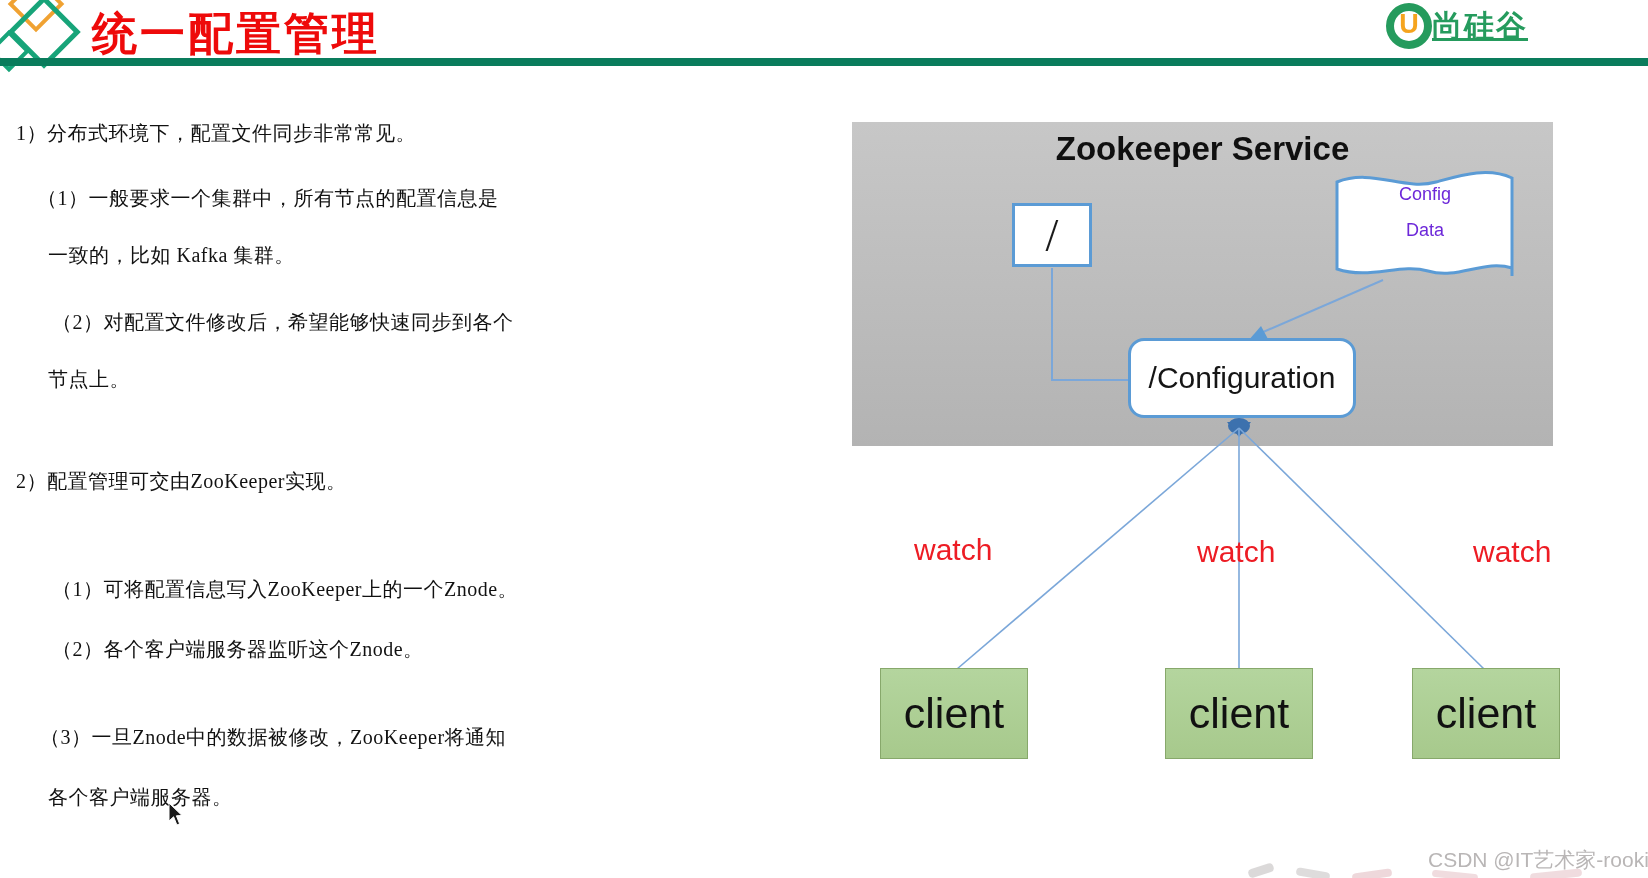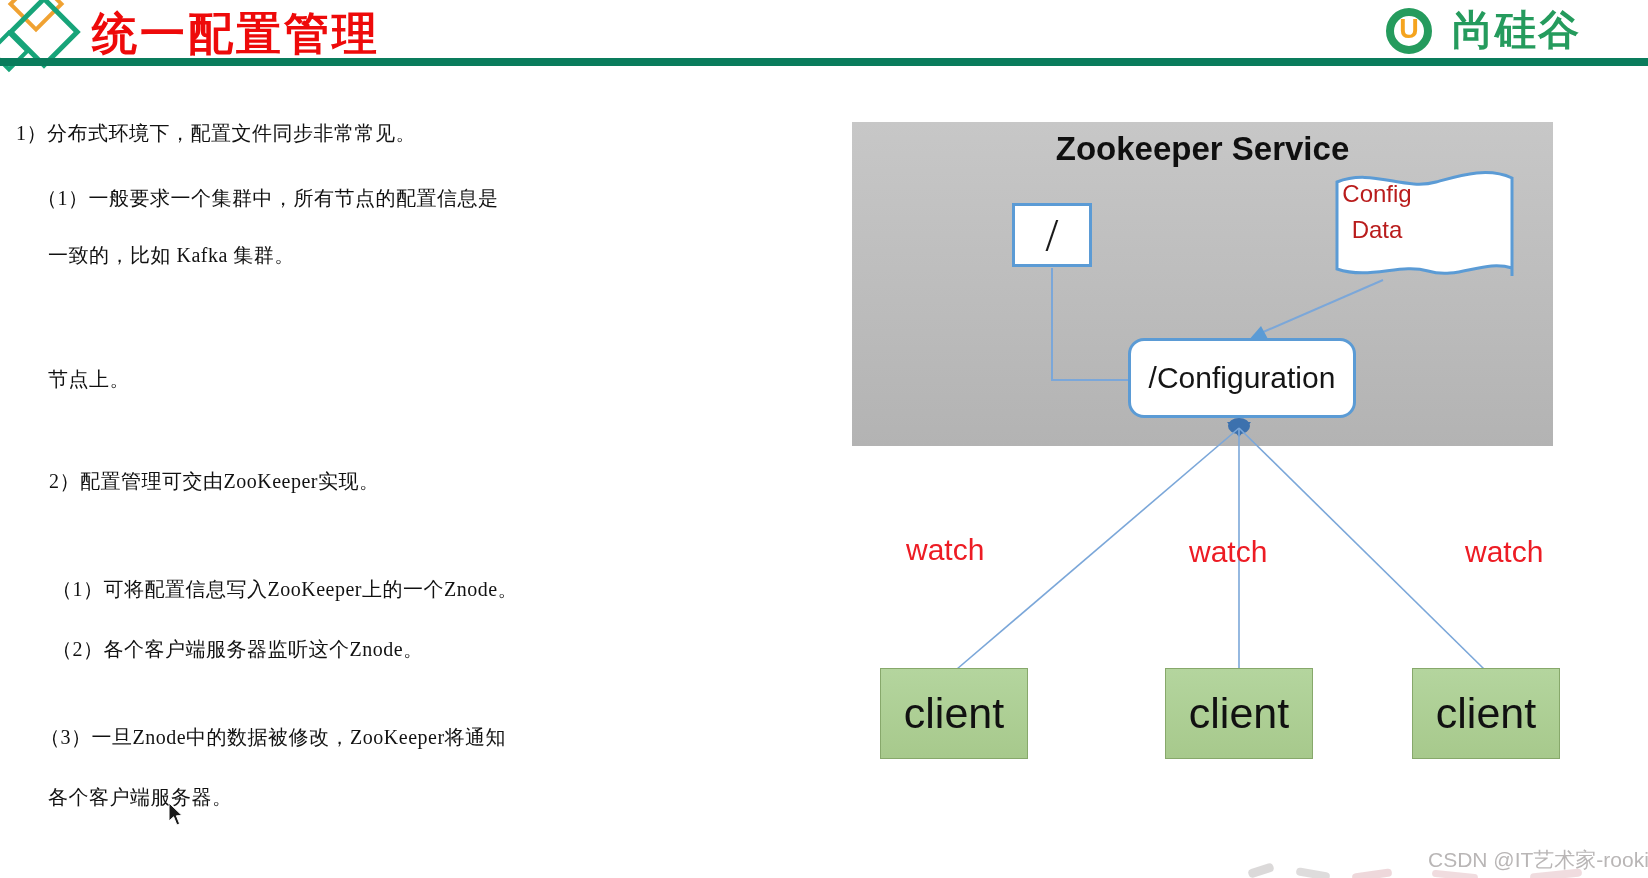--- a/index.html
+++ b/index.html
@@ -12,43 +12,43 @@
   .page-title { position:absolute; left:92px; top:4px; font-size:45px; font-weight:900;
     letter-spacing:3px; color:#ee0a0a; white-space:nowrap; }
   .diamond { position:absolute; transform:rotate(45deg); background:transparent; }
   .d1 { left:16px; top:-16px; width:40px; height:40px; border:4px solid #f0a232; }
   .d2 { left:18px; top:6px;  width:52px; height:52px; border:5px solid #17a479; }
   .d3 { left:-6px; top:36px; width:30px; height:30px; border:4px solid #17a479; }
   .brand { position:absolute; left:1386px; top:3px; display:flex; align-items:center; }
   .brand-ring { width:46px; height:46px; border-radius:50%; border:8px solid #259b5d;
     background:#fff; display:flex; align-items:center; justify-content:center; }
   .brand-u { color:#f5a41e; font-weight:900; font-size:27px; line-height:1; margin-top:-3px; }
-  .brand-name { margin-left:20px; font-size:41px; font-weight:800; color:#259b5d; letter-spacing:2px; }
+  .brand-name { margin-left:0; font-size:30px; font-weight:800; color:#259b5d; letter-spacing:2px;text-decoration:underline; }
 
   
   .note { position:absolute; font-family:"Liberation Serif","DejaVu Serif",serif;
     font-size:20px; color:#111; white-space:nowrap; letter-spacing:0.5px; }
 
   
   .zk-panel { position:absolute; left:852px; top:122px; width:701px; height:324px;
     background:linear-gradient(180deg,#c7c7c7 0%,#bcbcbc 55%,#b3b3b3 100%); }
   .zk-title { position:absolute; left:852px; top:130px; width:701px; text-align:center;
     font-size:33px; font-weight:800; color:#101010; }
   .root-node { position:absolute; left:1012px; top:203px; width:80px; height:64px;
     background:#fff; border:3px solid #5b9bd5; display:flex; align-items:center;
     justify-content:center; font-family:"Liberation Serif","DejaVu Serif",serif;
     font-size:46px; color:#1a1a1a; }
   .cfg-doc { position:absolute; left:1334px; top:164px; width:182px; height:118px; }
-  .cfg-doc-text { position:absolute; left:1286px; top:176px; width:182px; text-align:center;
-    font-size:24px; line-height:36px; color:#b91c1c; }
+  .cfg-doc-text { position:absolute; left:1334px; top:176px; width:182px; text-align:center;
+    font-size:18px; line-height:36px; color:#6d28d9; }
   .znode { position:absolute; left:1128px; top:338px; width:228px; height:80px;
     background:#fff; border:3px solid #5b9bd5; border-radius:16px; display:flex;
     align-items:center; justify-content:center; font-size:30px; color:#151515; }
   .lines-overlay { position:absolute; left:840px; top:110px; width:760px; height:580px; }
-  .watch { position:absolute; font-size:30px; color:#ed1c24; white-space:nowrap; }
+  .watch { position:absolute; font-size:30px; color:#ed1c24; white-space:nowrap;margin-left:8px; }
   .client-box { position:absolute; width:148px; height:91px;
     background:linear-gradient(180deg,#b4d59e 0%,#a7c98c 100%);
     border:1px solid #87a86b; display:flex; align-items:center; justify-content:center;
     font-size:43px; color:#111; }
 
   
   .csdn { position:absolute; left:1428px; top:846px; font-size:21px; color:#b9b6b6; white-space:nowrap; }
   .stroke-mark { position:absolute; border-radius:4px; }
   .cursor { position:absolute; left:168px; top:803px; }
 </style>
@@ -65,22 +65,23 @@
   <div class="brand">
     <div class="brand-ring">
       <span class="brand-u">U</span>
     </div>
     <span class="brand-name">尚硅谷</span>
   </div>
 
   <div class="note" style="left:16px; top:120px;">1）分布式环境下，配置文件同步非常常见。</div>
   <div class="note" style="left:37px; top:185px;">（1）一般要求一个集群中，所有节点的配置信息是</div>
   <div class="note" style="left:48px; top:242px;">一致的，比如 Kafka 集群。</div>
+  <div class="note" style="left:52px; top:309px;">（2）对配置文件修改后，希望能够快速同步到各个</div>
   <div class="note" style="left:48px; top:366px;">节点上。</div>
-  <div class="note" style="left:16px; top:468px;margin-left:33px;">2）配置管理可交由ZooKeeper实现。</div>
+  <div class="note" style="left:16px; top:468px;">2）配置管理可交由ZooKeeper实现。</div>
   <div class="note" style="left:52px; top:547px;margin-top:29px;">（1）可将配置信息写入ZooKeeper上的一个Znode。</div>
   <div class="note" style="left:52px; top:636px;">（2）各个客户端服务器监听这个Znode。</div>
   <div class="note" style="left:40px; top:724px;">（3）一旦Znode中的数据被修改，ZooKeeper将通知</div>
   <div class="note" style="left:48px; top:784px;">各个客户端服务器。</div>
 
   <div class="zk-panel"></div>
   <div class="zk-title">Zookeeper Service</div>
 
   <svg class="lines-overlay" viewBox="0 0 760 580">
 

